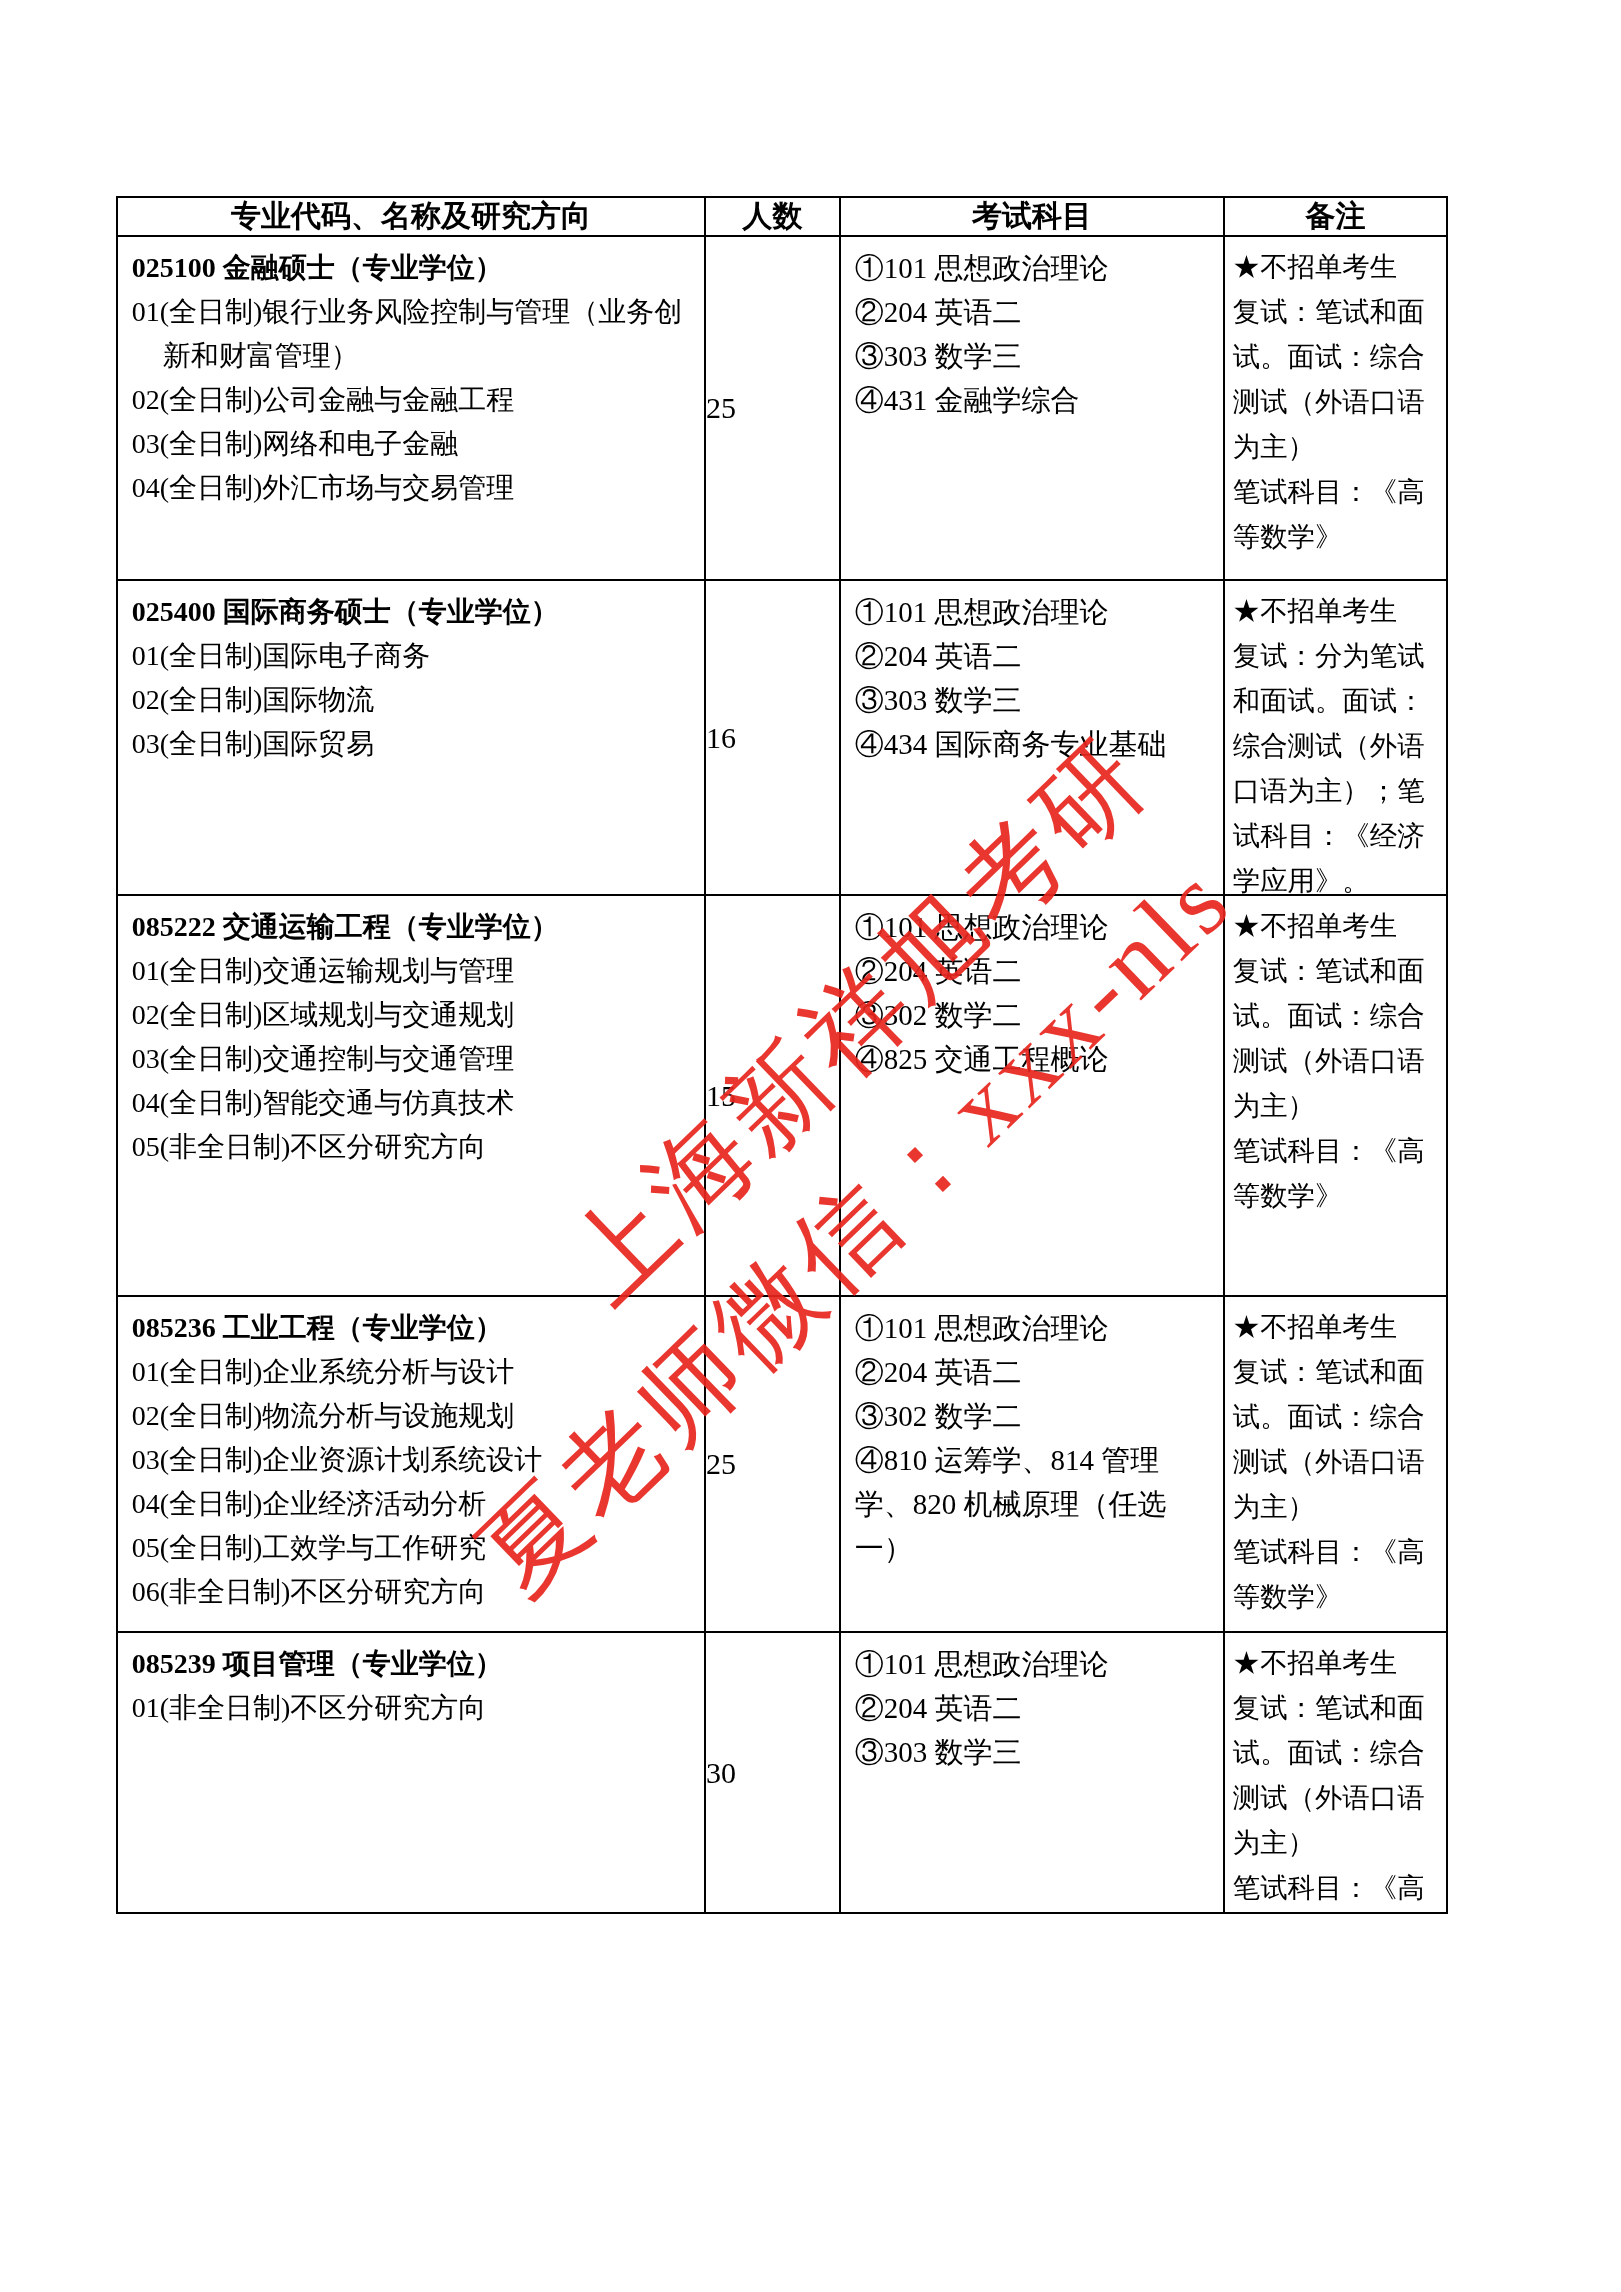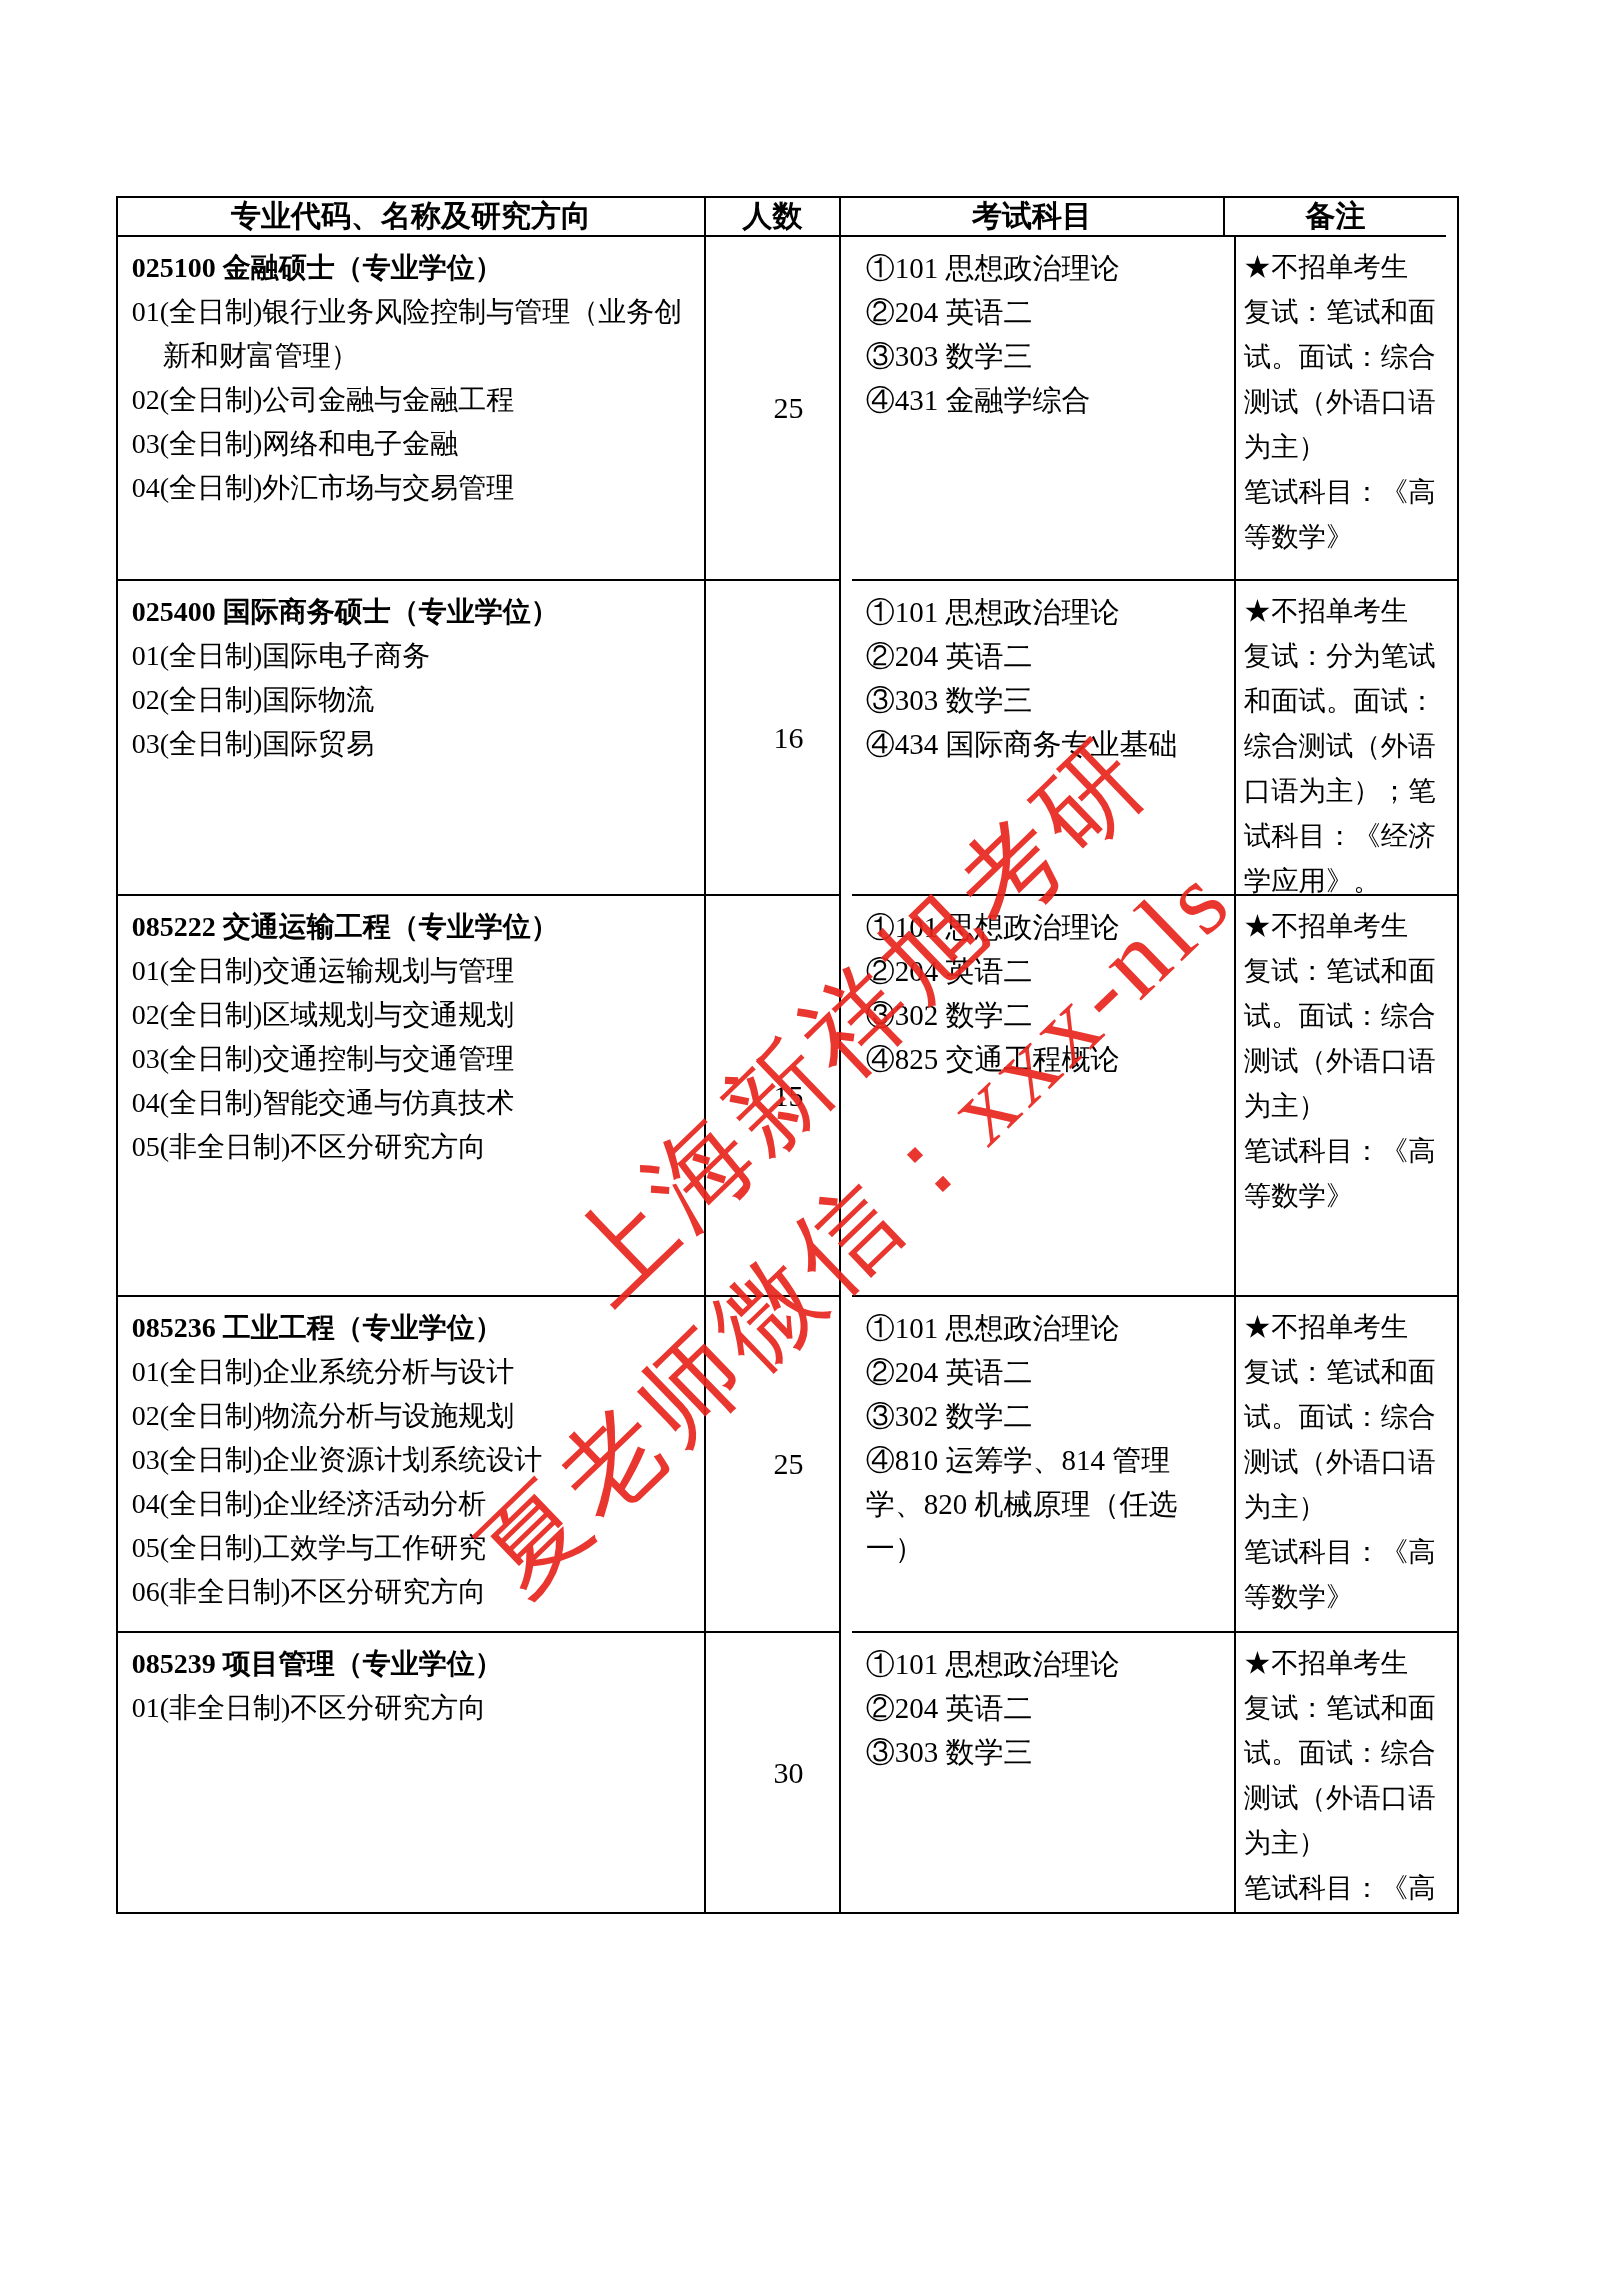--- a/index.html
+++ b/index.html
@@ -31,25 +31,24 @@
     font-weight:bold;font-size:30px;
   }
   .col1{width:588px;}
   .col2{width:135px;}
   .col3{width:384px;}
   .col4{width:221px;}
   .c-prog{padding:8.8px 9.8px 0 13.7px;font-size:28px;line-height:44px;}
   .code-line{font-weight:bold;}
   .dir{padding-left:31px;text-indent:-31px;}
   .c-count{
-    display:flex;align-items:center;justify-content:center;
+    display:flex;align-items:center;justify-content:flex-start;
     font-size:30px;
-    padding-left:32px;
   }
-  .c-subj{padding:8.8px 7.8px 0 13.7px;font-size:29px;line-height:44px;margin-left:11px;}
+  .c-subj{padding:8.8px 7.8px 0 13.7px;font-size:29px;line-height:44px;}
   .c-note{padding:7.8px 5.9px 0 7.8px;font-size:27.4px;line-height:45px;}
   .watermark{
     position:absolute;left:814px;top:1166px;
     transform:translate(-50%,-50%) rotate(-44deg);
     font-size:102px;line-height:1.45;
     letter-spacing:5.9px;
     white-space:nowrap;
     opacity:.92;
     z-index:5;
     pointer-events:none;

